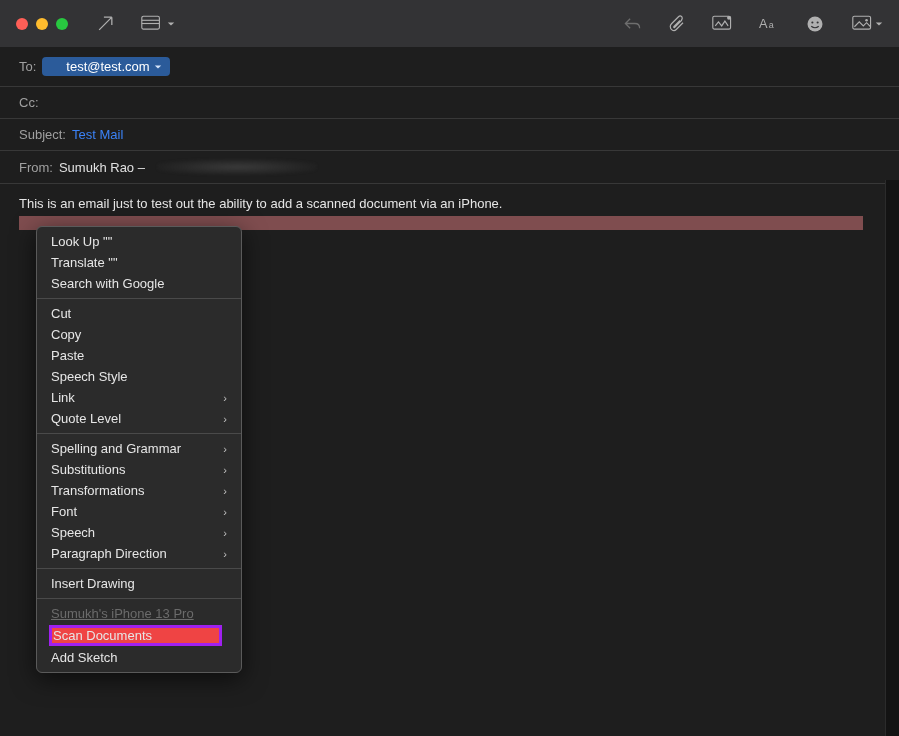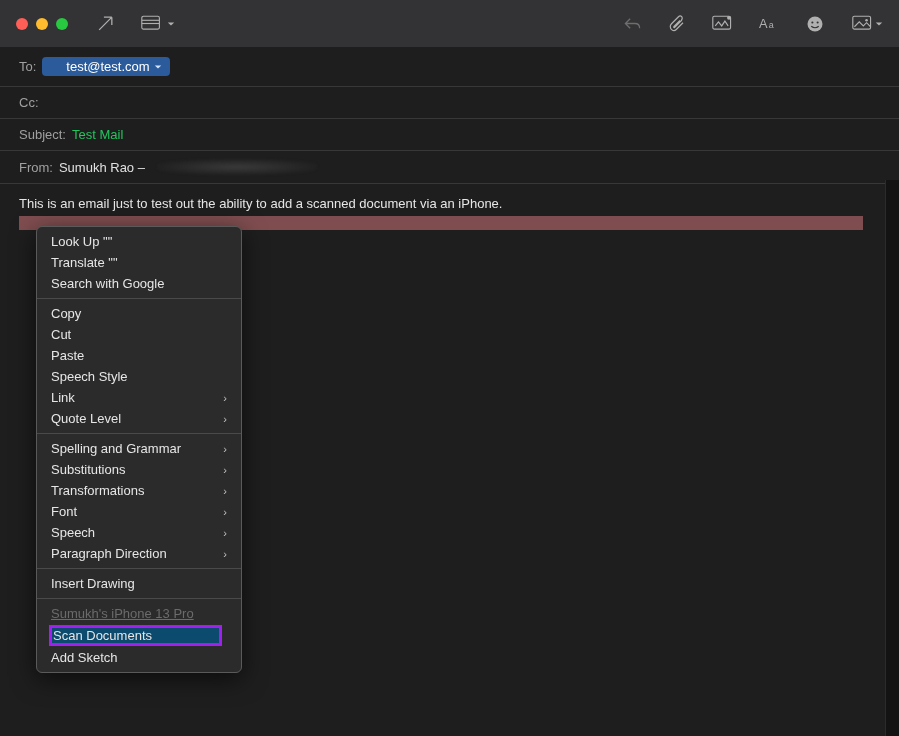--- a/index.html
+++ b/index.html
@@ -79,21 +79,21 @@
 .recipient-pill {
   background: #2b5b9a;
   color: #fff;
   padding: 2px 8px 2px 24px;
   border-radius: 4px;
   display: inline-flex;
   align-items: center;
   font-size: 13px;
 }
 .recipient-pill svg { margin-left: 4px; }
-.subject-value { color: #22c55e; }
+.subject-value { color: #3b82f6; }
 .from-name { color: #e0e0e0; margin-right: 12px; }
 .from-redact {
   display: inline-block;
   width: 160px;
   height: 16px;
   background: radial-gradient(ellipse at center, #3a3a3a 0%, rgba(40,40,40,0) 80%);
   border-radius: 8px;
   vertical-align: middle;
   filter: blur(1px);
 }
@@ -151,21 +151,21 @@
 .menu-item.disabled { color: #6b6b6b; text-decoration: underline; }
 .menu-sep {
   height: 1px;
   background: #4a4a4a;
   margin: 4px 0;
 }
 .submenu-arrow { font-size: 11px; color: #c0c0c0; }
 .menu-item.highlighted .menu-label-box {
   outline: 3px solid #a020f0;
   outline-offset: -1px;
-  background: #0c4a6e;
+  background: #ef4444;
 }
 .menu-label-box {
   display: inline-block;
   padding: 1px 68px 1px 2px;
 }
 </style>
 </head>
 <body>
 
 <div class="titlebar">
@@ -274,24 +274,24 @@
       <span>Look Up ""</span>
     </div>
   <div class="menu-item">
       <span>Translate ""</span>
     </div>
   <div class="menu-item">
       <span>Search with Google</span>
     </div>
   <div class="menu-sep"></div>
   <div class="menu-item">
+      <span>Cut</span>
+    </div>
+  <div class="menu-item">
       <span>Copy</span>
-    </div>
-  <div class="menu-item">
-      <span>Cut</span>
     </div>
   <div class="menu-item">
       <span>Paste</span>
     </div>
   <div class="menu-item">
       <span>Speech Style</span>
     </div>
   <div class="menu-item">
       <span>Link</span>
       <span class="submenu-arrow">›</span>

